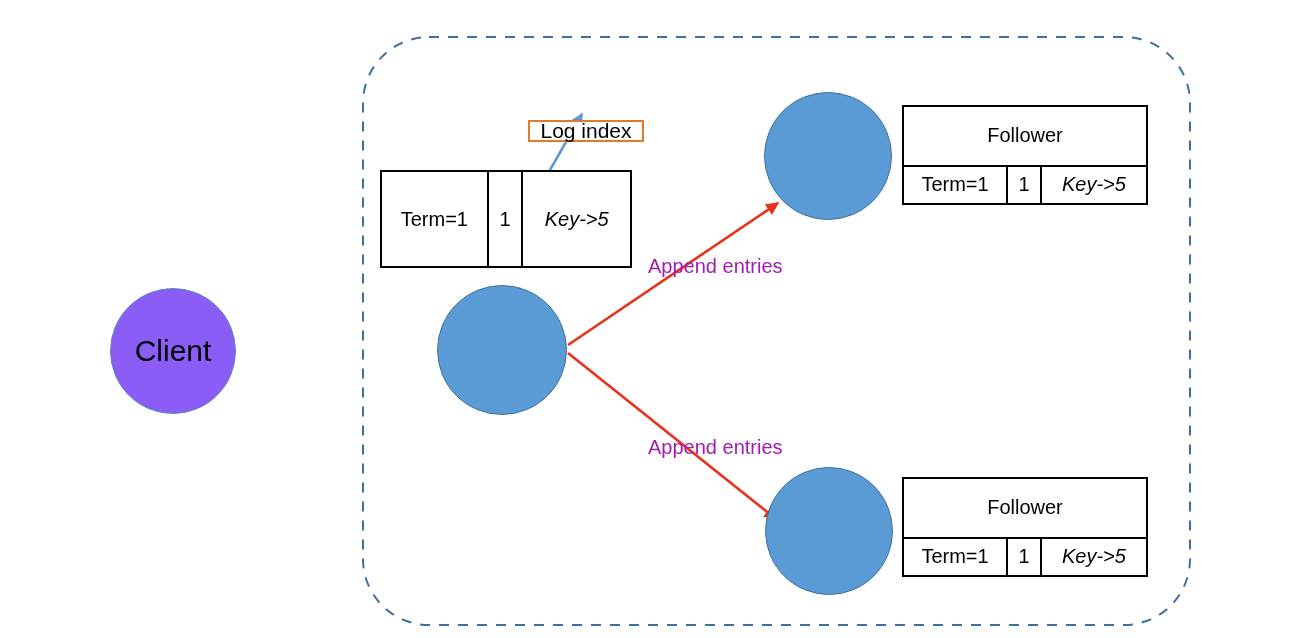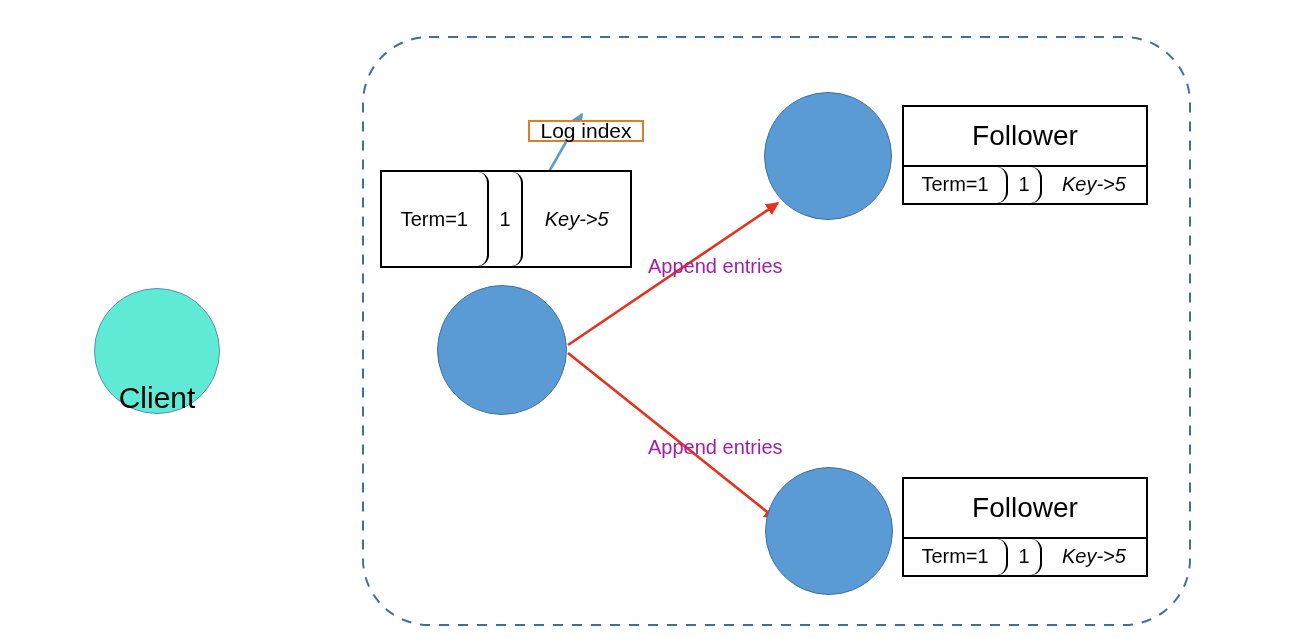--- a/index.html
+++ b/index.html
@@ -48,35 +48,34 @@
   }
   .log-table-header {
     flex: 0 0 62%;
     display: flex;
     align-items: center;
     justify-content: center;
     border-bottom: 2px solid #000000;
     box-sizing: border-box;
   }
   .log-table-header span {
-    font-size: 28px;
+    font-size: 20px;
     color: #000000;
   }
   .log-table-row {
     flex: 1 1 auto;
     display: flex;
     box-sizing: border-box;
   }
   .log-cell {
     display: flex;
     align-items: center;
     justify-content: center;
     box-sizing: border-box;
     border-right: 2px solid #000000;
-    border-radius: 11px;
   }
   .log-cell:last-child {
     border-right: none;
   }
   .log-cell span {
     font-size: 20px;
     color: #000000;
   }
   .cell-term { flex: 0 0 43%; }
   .cell-index { flex: 0 0 14%; }
@@ -120,21 +119,21 @@
       </marker>
     </defs>
 
     <line x1="568" y1="345" x2="778" y2="203" stroke="#E8301A" stroke-width="2.6" marker-end="url(#arrow-red)"></line>
 
     <line x1="568" y1="353" x2="776" y2="519" stroke="#E8301A" stroke-width="2.6" marker-end="url(#arrow-red)"></line>
 
     <line x1="503" y1="252" x2="582" y2="114" stroke="#5B9BD5" stroke-width="2.6" marker-end="url(#arrow-blue)"></line>
   </svg>
 
-  <div class="node-circle" style="left:94px; top:288px; width:126px; height:126px; background:#5eead4; border:1.5px solid #5B8DB8;align-items:flex-end;">
+  <div class="node-circle" style="left:110px; top:288px; width:126px; height:126px; background:#8b5cf6; border:1.5px solid #5B8DB8;">
     <span class="node-label">Client</span>
   </div>
 
   <div class="node-circle" style="left:437px; top:285px; width:130px; height:130px; background:#5B9BD5; border:1.5px solid #41719C;"></div>
 
   <div class="node-circle" style="left:764px; top:92px; width:128px; height:128px; background:#5B9BD5; border:1.5px solid #41719C;"></div>
 
   <div class="node-circle" style="left:765px; top:467px; width:128px; height:128px; background:#5B9BD5; border:1.5px solid #41719C;"></div>
 
   <div class="log-table" style="left:380px; top:170px; width:252px; height:98px;">

